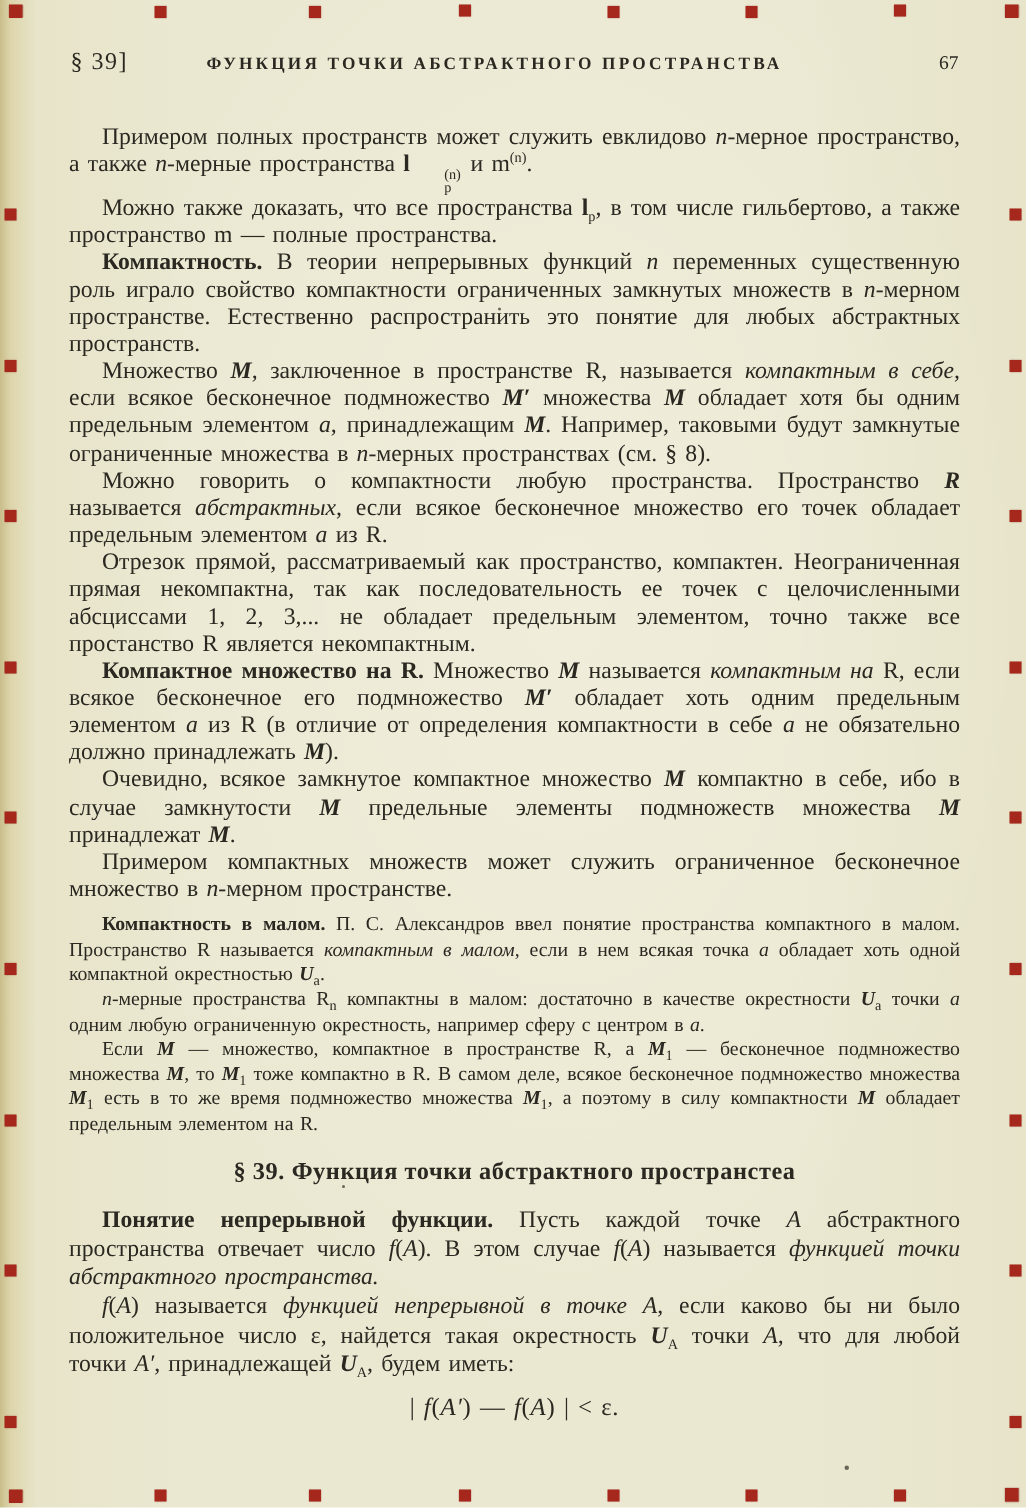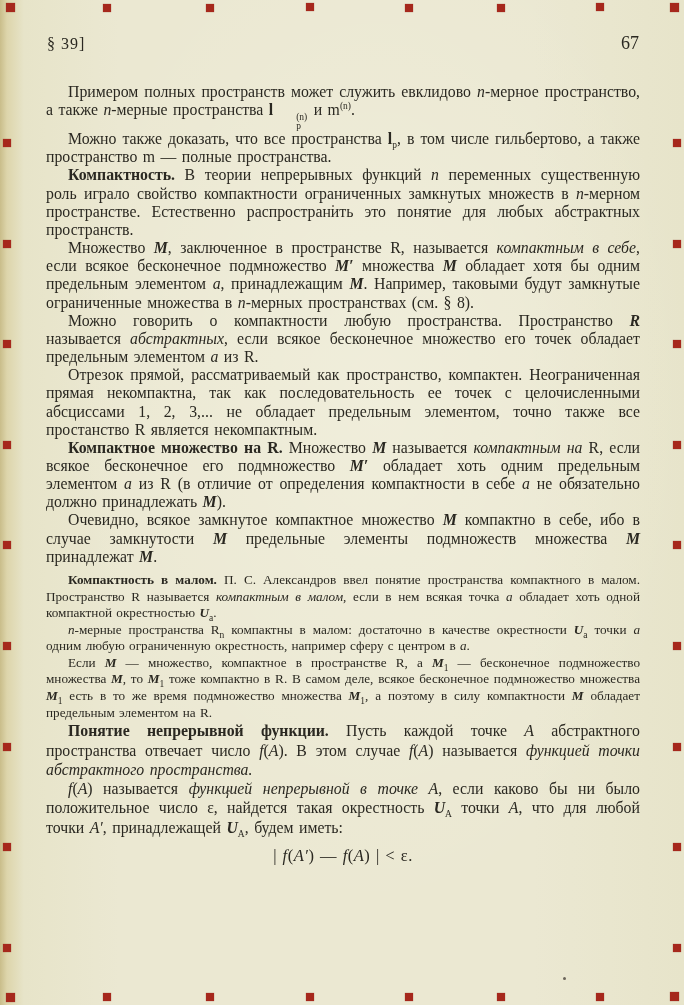--- a/index.html
+++ b/index.html
@@ -11,21 +11,21 @@
       radial-gradient(ellipse at 55% 40%, rgba(255,255,245,0.25) 0%, rgba(0,0,0,0) 60%),
       linear-gradient(90deg,#c9bd8a 0px,#ddd5ab 7px,#e7e4c9 24px,#ebe8d2 120px,#ebe8d2 78%,#e7e4ca 100%);
   }
   .page{position:absolute;inset:0;}
   .running-header{
     position:absolute;top:33px;left:47px;width:592px;
     display:flex;justify-content:space-between;align-items:baseline;
   }
   .sec-ref{font-size:16px;letter-spacing:1px;}
   .rtitle{font-size:11.5px;font-weight:bold;letter-spacing:2.1px;transform:translateX(-26px);}
-  .pagenum{font-size:18px;}
+  .pagenum{font-size:13px;}
   .text-block{position:absolute;top:83px;left:46px;width:594px;}
   p.para{
     margin:0;text-align:justify;text-indent:22px;
     font-size:15.8px;line-height:18.15px;word-spacing:1.5px;
   }
   .small-block{margin-top:6px;}
   p.small{font-size:13.2px;line-height:16.6px;word-spacing:1px;}
   .section-heading{
     margin:14px 0 13px 0;text-align:center;font-size:16.2px;
     font-weight:bold;letter-spacing:0.4px;
@@ -47,42 +47,45 @@
   .marker{position:absolute;background:#a6281c;box-shadow:0 0 1px rgba(120,20,10,0.6);}
   .speck{position:absolute;background:#6b655a;border-radius:50%;}
 </style>
 </head>
 <body>
 
 <div class="page">
 
   <div class="running-header">
     <span class="sec-ref">§ 39]</span>
+    <span class="rtitle">ФУНКЦИЯ ТОЧКИ АБСТРАКТНОГО ПРОСТРАНСТВА</span>
     <span class="pagenum">67</span>
   </div>
 
   <div class="text-block">
     <p class="para"><span>Примером полных пространств может служить евклидово </span><span class="st-i">n</span><span>-мерное пространство, а также </span><span class="st-i">n</span><span>-мерные пространства </span><span class="st-b">l</span><span class="supsub">
           <span>(n)</span>
           <span>p</span>
         </span><span> и m</span><sup>(n)</sup><span>.</span></p>
     <p class="para"><span>Можно также доказать, что все пространства </span><span class="st-b">l</span><sub>p</sub><span>, в том числе гильбертово, а также пространство m — полные пространства.</span></p>
     <p class="para"><span class="st-b">Компактность.</span><span> В теории непрерывных функций </span><span class="st-i">n</span><span> переменных существенную роль играло свойство компактности ограниченных замкнутых множеств в </span><span class="st-i">n</span><span>-мерном пространстве. Естественно распространить это понятие для любых абстрактных пространств.</span></p>
     <p class="para"><span>Множество </span><span class="st-bi">M</span><span>, заключенное в пространстве R, называется </span><span class="st-i">компактным в себе</span><span>, если всякое бесконечное подмножество </span><span class="st-bi">M′</span><span> множества </span><span class="st-bi">M</span><span> обладает хотя бы одним предельным элементом </span><span class="st-i">a</span><span>, принадлежащим </span><span class="st-bi">M</span><span>. Например, таковыми будут замкнутые ограниченные множества в </span><span class="st-i">n</span><span>-мерных пространствах (см. § 8).</span></p>
     <p class="para"><span>Можно говорить о компактности любую пространства. Пространство </span><span class="st-bi">R</span><span> называется </span><span class="st-i">абстрактных</span><span>, если всякое бесконечное множество его точек обладает предельным элементом </span><span class="st-i">a</span><span> из R.</span></p>
     <p class="para"><span>Отрезок прямой, рассматриваемый как пространство, компактен. Неограниченная прямая некомпактна, так как последовательность ее точек с целочисленными абсциссами 1, 2, 3,... не обладает предельным элементом, точно также все простанство R является некомпактным.</span></p>
     <p class="para"><span class="st-b">Компактное множество на R.</span><span> Множество </span><span class="st-bi">M</span><span> называется </span><span class="st-i">компактным на</span><span> R, если всякое бесконечное его подмножество </span><span class="st-bi">M′</span><span> обладает хоть одним предельным элементом </span><span class="st-i">a</span><span> из R (в отличие от определения компактности в себе </span><span class="st-i">a</span><span> не обязательно должно принадлежать </span><span class="st-bi">M</span><span>).</span></p>
     <p class="para"><span>Очевидно, всякое замкнутое компактное множество </span><span class="st-bi">M</span><span> компактно в себе, ибо в случае замкнутости </span><span class="st-bi">M</span><span> предельные элементы подмножеств множества </span><span class="st-bi">M</span><span> принадлежат </span><span class="st-bi">M</span><span>.</span></p>
+    <p class="para"><span>Примером компактных множеств может служить ограниченное бесконечное множество в </span><span class="st-i">n</span><span>-мерном пространстве.</span></p>
 
     <div class="small-block">
       <p class="para small"><span class="st-b">Компактность в малом.</span><span> П. С. Александров ввел понятие пространства компактного в малом. Пространство R называется </span><span class="st-i">компактным в малом</span><span>, если в нем всякая точка </span><span class="st-i">a</span><span> обладает хоть одной компактной окрестностью </span><span class="st-bi">U</span><sub>a</sub><span>.</span></p>
       <p class="para small"><span class="st-i">n</span><span>-мерные пространства R</span><sub>n</sub><span> компактны в малом: достаточно в качестве окрестности </span><span class="st-bi">U</span><sub>a</sub><span> точки </span><span class="st-i">a</span><span> одним любую ограниченную окрестность, например сферу с центром в </span><span class="st-i">a</span><span>.</span></p>
       <p class="para small"><span>Если </span><span class="st-bi">M</span><span> — множество, компактное в пространстве R, а </span><span class="st-bi">M</span><sub>1</sub><span> — бесконечное подмножество множества </span><span class="st-bi">M</span><span>, то </span><span class="st-bi">M</span><sub>1</sub><span> тоже компактно в R. В самом деле, всякое бесконечное подмножество множества </span><span class="st-bi">M</span><sub>1</sub><span> есть в то же время подмножество множества </span><span class="st-bi">M</span><sub>1</sub><span>, а поэтому в силу компактности </span><span class="st-bi">M</span><span> обладает предельным элементом на R.</span></p>
     </div>
 
+    <h2 class="section-heading">§ 39. Функция точки абстрактного пространстеа</h2>
 
     <p class="para final"><span class="st-b">Понятие непрерывной функции.</span><span> Пусть каждой точке </span><span class="st-i">A</span><span> абстрактного пространства отвечает число </span><span class="st-i">f</span><span>(</span><span class="st-i">A</span><span>). В этом случае </span><span class="st-i">f</span><span>(</span><span class="st-i">A</span><span>) называется </span><span class="st-i">функцией точки абстрактного пространства.</span></p>
     <p class="para final"><span class="st-i">f</span><span>(</span><span class="st-i">A</span><span>) называется </span><span class="st-i">функцией непрерывной в точке A</span><span>, если каково бы ни было положительное число ε, найдется такая окрестность </span><span class="st-bi">U</span><sub>A</sub><span> точки </span><span class="st-i">A</span><span>, что для любой точки </span><span class="st-i">A′</span><span>, принадлежащей </span><span class="st-bi">U</span><sub>A</sub><span>, будем иметь:</span></p>
 
     <div class="formula"><span>| </span><span class="st-i">f</span><span>(</span><span class="st-i">A′</span><span>) — </span><span class="st-i">f</span><span>(</span><span class="st-i">A</span><span>) | &lt; ε.</span></div>
   </div>
 
   <div class="fiducials">
       <div class="marker" style="left: 6px; top: 3px; width: 9px; height: 9px;"></div>
       <div class="marker" style="left: 103px; top: 4px; width: 8px; height: 8px;"></div>

